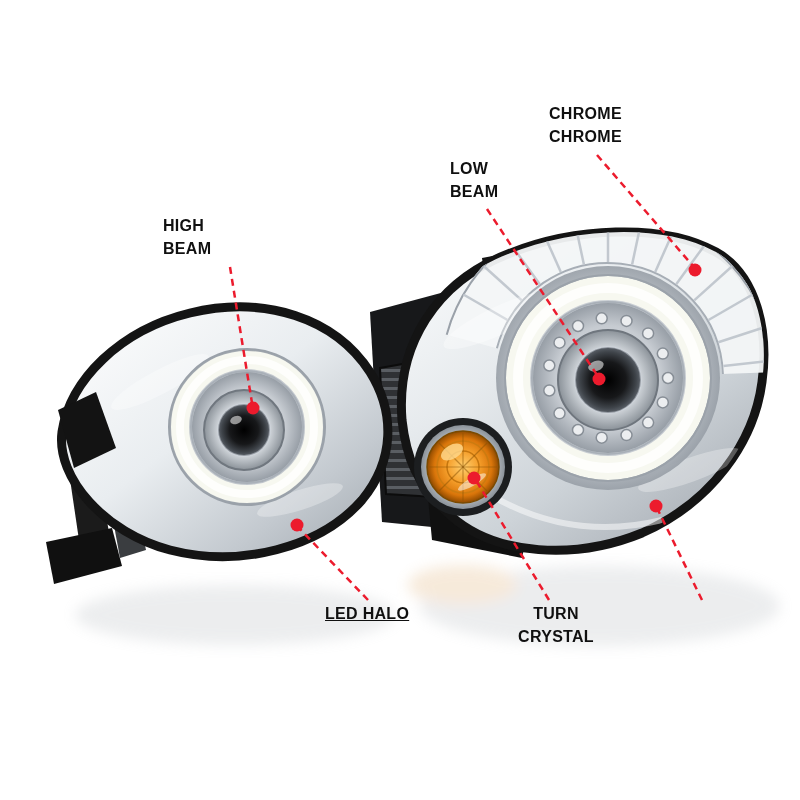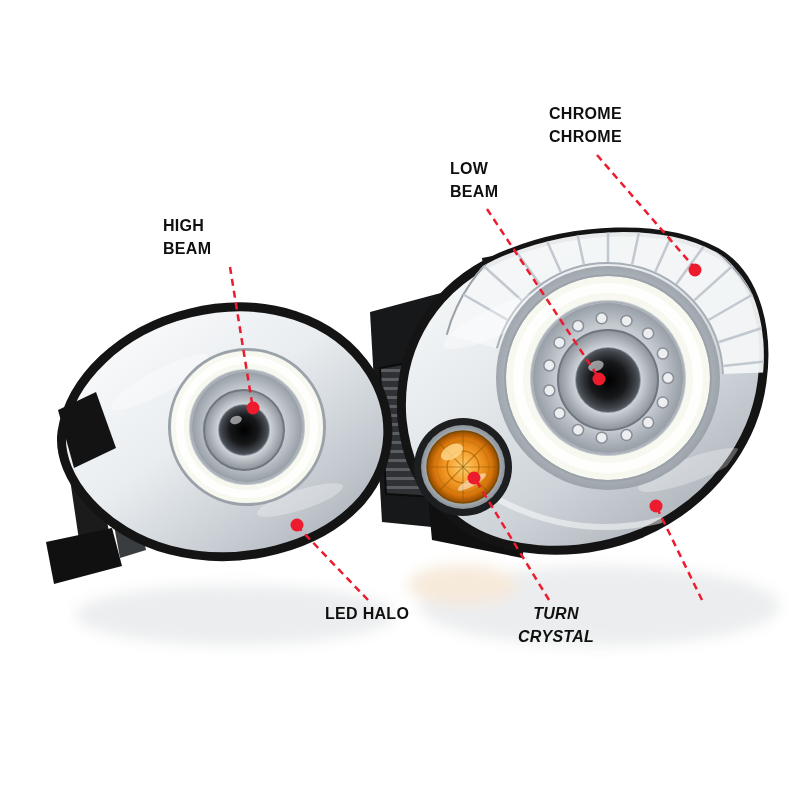--- a/index.html
+++ b/index.html
@@ -7,21 +7,21 @@
   body { margin:0; background:#ffffff; }
   .canvas {
     position:relative; width:800px; height:800px; background:#ffffff;
     font-family:"Liberation Sans", sans-serif; overflow:hidden; margin:0 auto;
   }
   .canvas svg { position:absolute; left:0; top:0; }
   .callout-label {
     position:absolute; font-weight:700; font-size:16px; line-height:23px;
     color:var(--text); letter-spacing:0.3px; white-space:nowrap;
   }
-  .callout-label.centered { text-align:center;font-style:italic; }
+  .callout-label.centered { text-align:center; }
   .callout-line { stroke:var(--accent); stroke-width:2.5; stroke-dasharray:7 5; fill:none; }
   .callout-dot { fill:var(--accent); }
 </style>
 </head>
 <body>
 
 <div class="canvas">
 
   <svg width="800" height="800" viewBox="0 0 800 800">
     <defs>
@@ -212,21 +212,21 @@
   <div class="callout-label" style="left:450px; top:157px;">
     <div>LOW</div>
     <div>BEAM</div>
   </div>
 
   <div class="callout-label" style="left:549px; top:102px;">
     <div>CHROME</div>
     <div>CHROME</div>
   </div>
 
-  <div class="callout-label" style="left:325px; top:602px;">
+  <div class="callout-label" style="left:325px; top:602px;text-decoration:underline;">
     <div>LED HALO</div>
   </div>
 
   <div class="callout-label centered" style="left:518px; top:602px; width:76px;">
     <div>TURN</div>
     <div>CRYSTAL</div>
   </div>
 
   <div class="callout-label" style="left:655px; top:602px;">
   </div>

